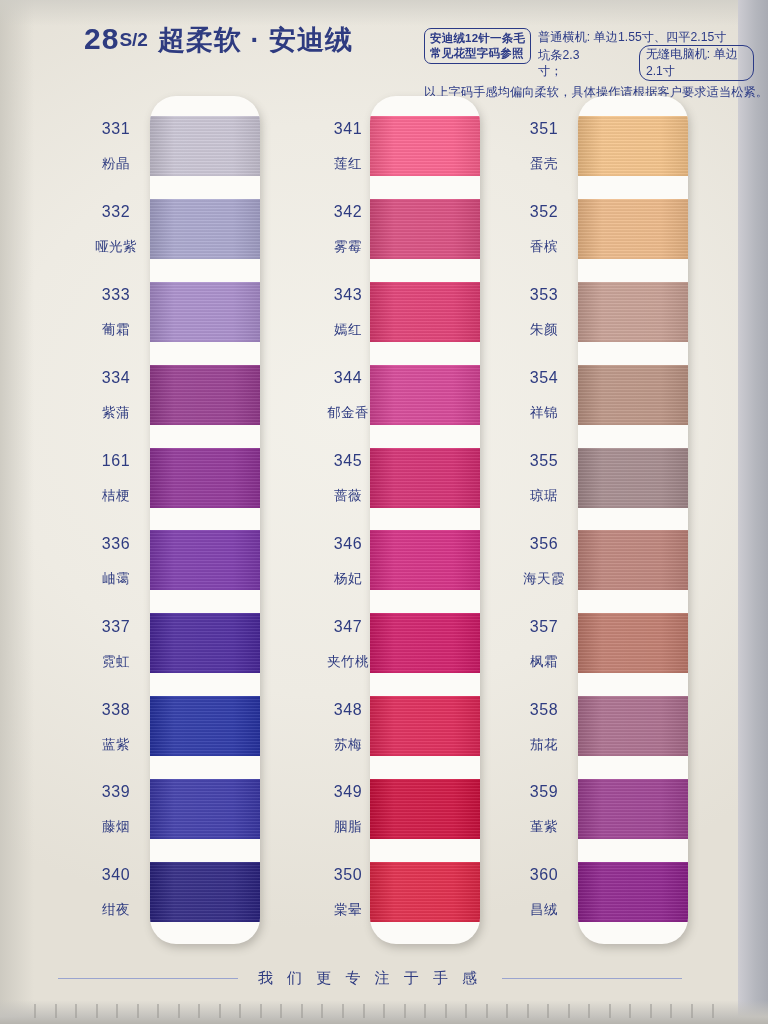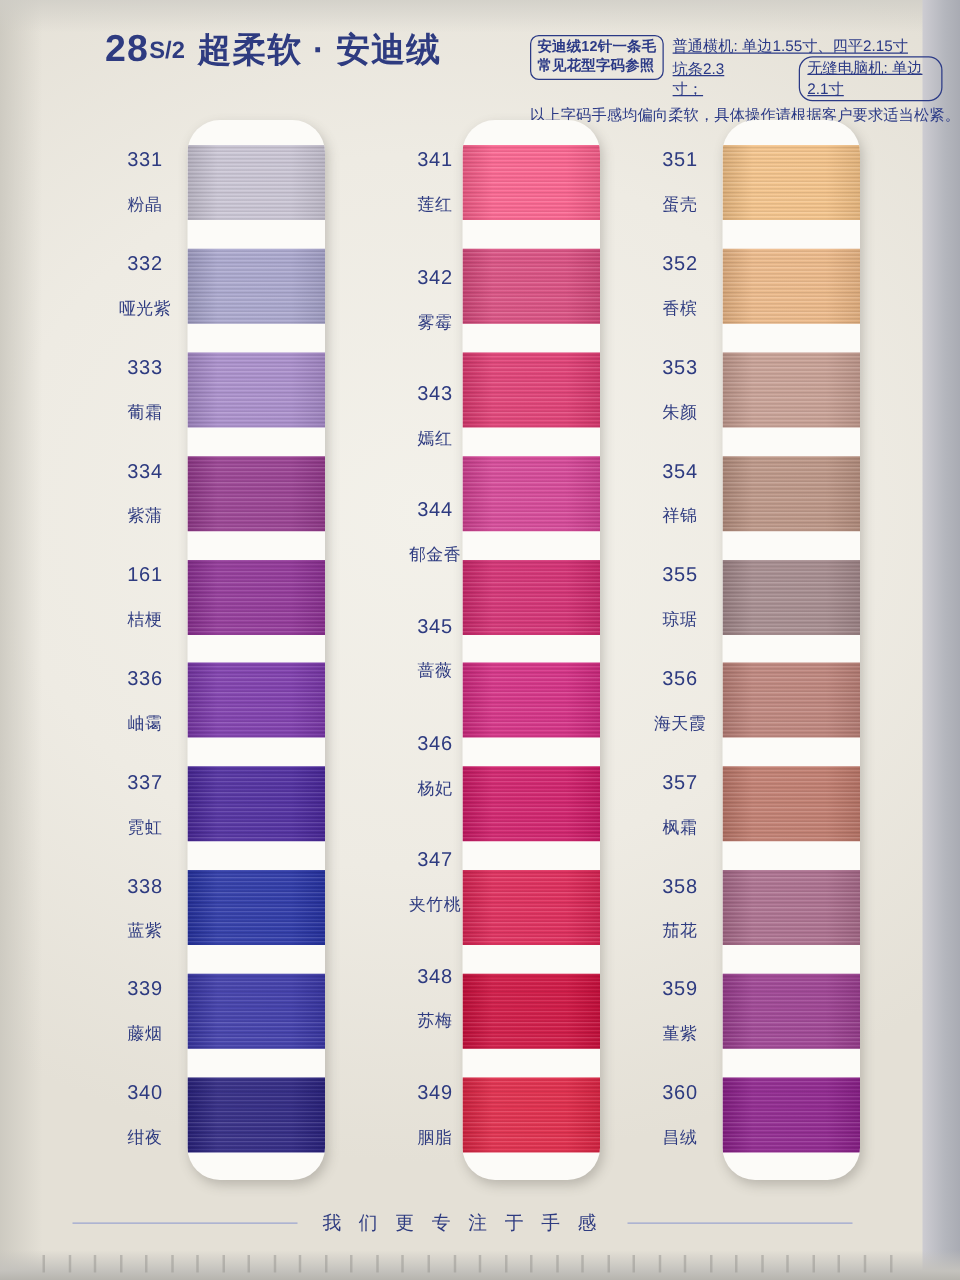--- a/index.html
+++ b/index.html
@@ -99,21 +99,20 @@
     line-height: 1.28;
     white-space: nowrap;
     flex: 0 0 auto;
   }
   .note-badge div { letter-spacing: .2px; }
   .note-right {
     margin-left: 7px;
     font-size: 12.2px;
     line-height: 1.34;
     padding-top: 1px;
-    text-decoration: underline;
   }
   .note-right .l2 { display: flex; align-items: center; gap: 45px; }
   .note-pill {
     display: inline-block;
     border: 1.4px solid #2b3a86;
     border-radius: 11px;
     padding: 0px 6px 1px 6px;
     margin-left: 1px;
   }
   .note-bottom {
@@ -362,20 +361,24 @@
           <div class="cname">夹竹桃</div>
         </div>
         <div class="label">
           <div class="code">348</div>
           <div class="cname">苏梅</div>
         </div>
         <div class="label">
           <div class="code">349</div>
           <div class="cname">胭脂</div>
         </div>
+        <div class="label">
+          <div class="code">350</div>
+          <div class="cname">棠晕</div>
+        </div>
       </div>
     <div class="swatch-strip" style="left:80px;">
       <div class="strip-inner">
           <div class="band" style="background-color: rgb(251, 95, 140);"></div>
           <div class="band" style="background-color: rgb(217, 74, 126);"></div>
           <div class="band" style="background-color: rgb(224, 58, 114);"></div>
           <div class="band" style="background-color: rgb(213, 66, 149);"></div>
           <div class="band" style="background-color: rgb(211, 42, 112);"></div>
           <div class="band" style="background-color: rgb(212, 42, 130);"></div>
           <div class="band" style="background-color: rgb(208, 26, 104);"></div>

